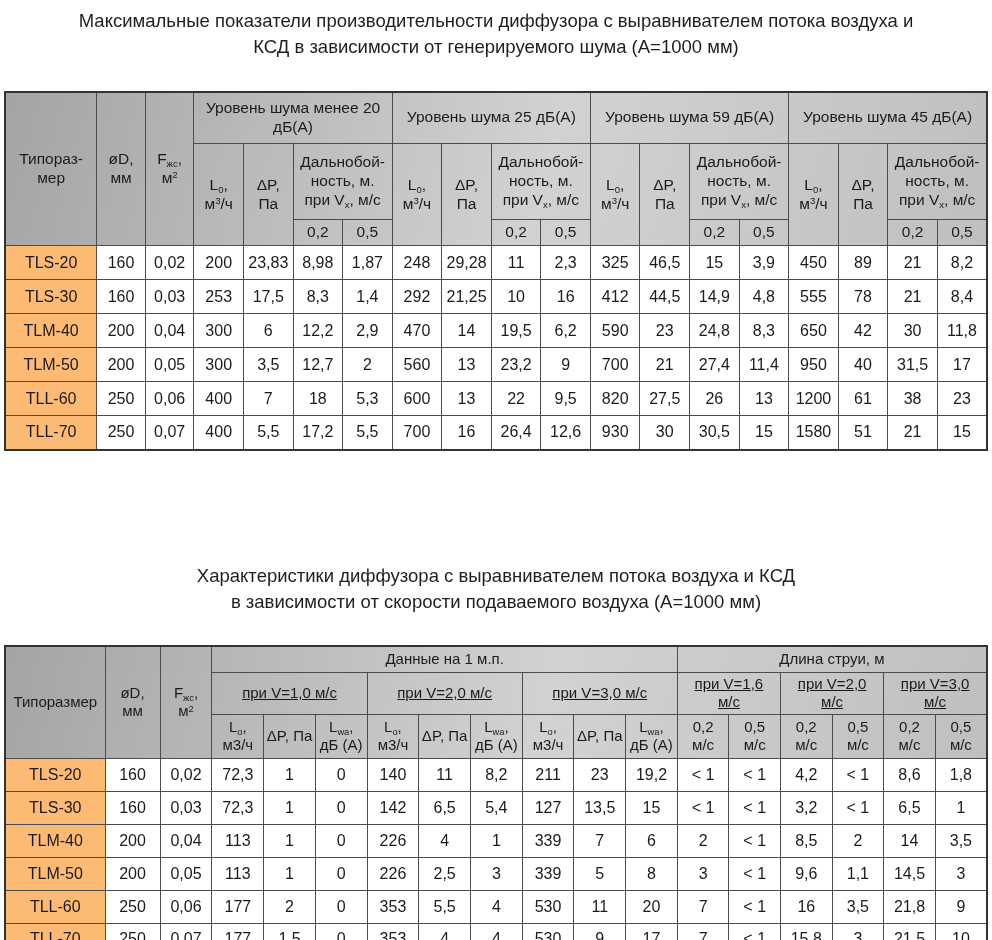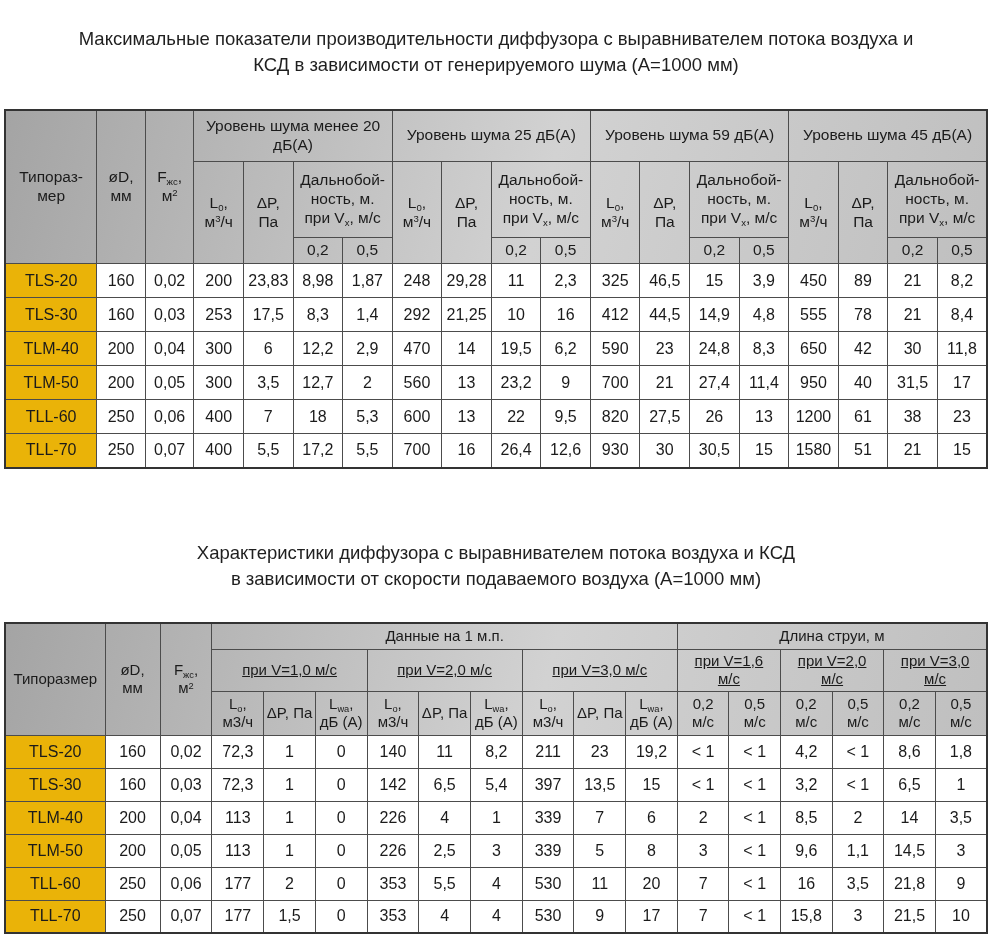--- a/index.html
+++ b/index.html
@@ -13,22 +13,22 @@
 
   .title {
     text-align:center;
     font-size:18.5px;
     line-height:1.42;
     color:#1f1f1f;
     white-space:pre-line;
     margin:0 auto;
     font-weight:400;
   }
-  #noise-title { margin-top:18px;text-align:center; }
-  #velocity-title { margin-top:71px; }
+  #noise-title { margin-top:0;text-align:center; }
+  #velocity-title { margin-top:112px; }
 
   table {
     border-collapse:collapse;
     width:984px;
     margin:0 auto;
     table-layout:fixed;
     border:2px solid #333333;
   }
   #noise-table { margin-top:30px; }
   #velocity-table { margin-top:30px; }
@@ -43,21 +43,21 @@
     padding:1px 2px;
     overflow:hidden;
   }
   thead th {
     font-weight:400;
     font-size:15.5px;
     line-height:1.22;
     background:transparent;
   }
   td { font-size:16px; background:#ffffff; }
-  td.rowhead { background:#eab308;margin-left:24px; }
+  td.rowhead { background:#fdba74;margin-left:24px; }
 
   #noise-table tr.h1 { height:52px; }
   #noise-table tr.h2 { height:76px; }
   #noise-table tr.h3 { height:26px; }
   #noise-table tbody tr { height:34px; }
 
   #velocity-table tr.g1 { height:26px; }
   #velocity-table tr.g2 { height:42px;text-decoration:underline; }
   #velocity-table tr.g3 { height:44px; }
   #velocity-table tbody tr { height:33px; }
@@ -344,21 +344,21 @@
         <tr>
           <td class="rowhead">TLS-30</td>
           <td>160</td>
           <td>0,03</td>
           <td>72,3</td>
           <td>1</td>
           <td>0</td>
           <td>142</td>
           <td>6,5</td>
           <td>5,4</td>
-          <td>397</td>
+          <td>127</td>
           <td>13,5</td>
           <td>15</td>
           <td>&lt; 1</td>
           <td>&lt; 1</td>
           <td>3,2</td>
           <td>&lt; 1</td>
           <td>6,5</td>
           <td>1</td>
         </tr>
         <tr>

